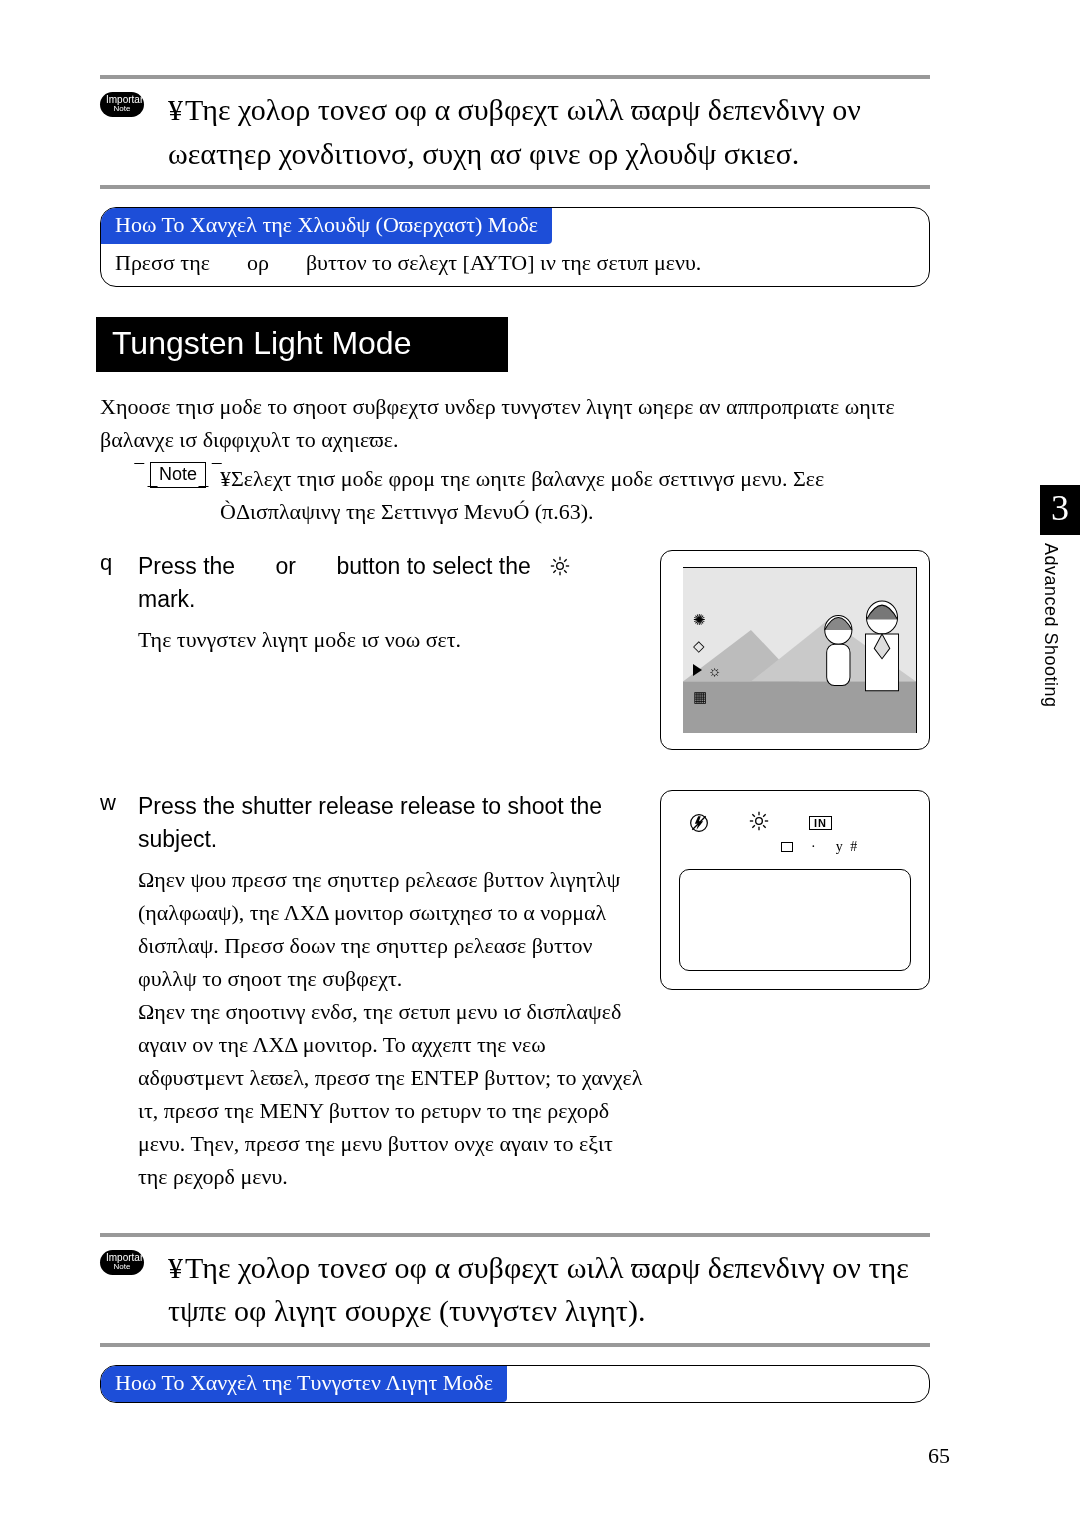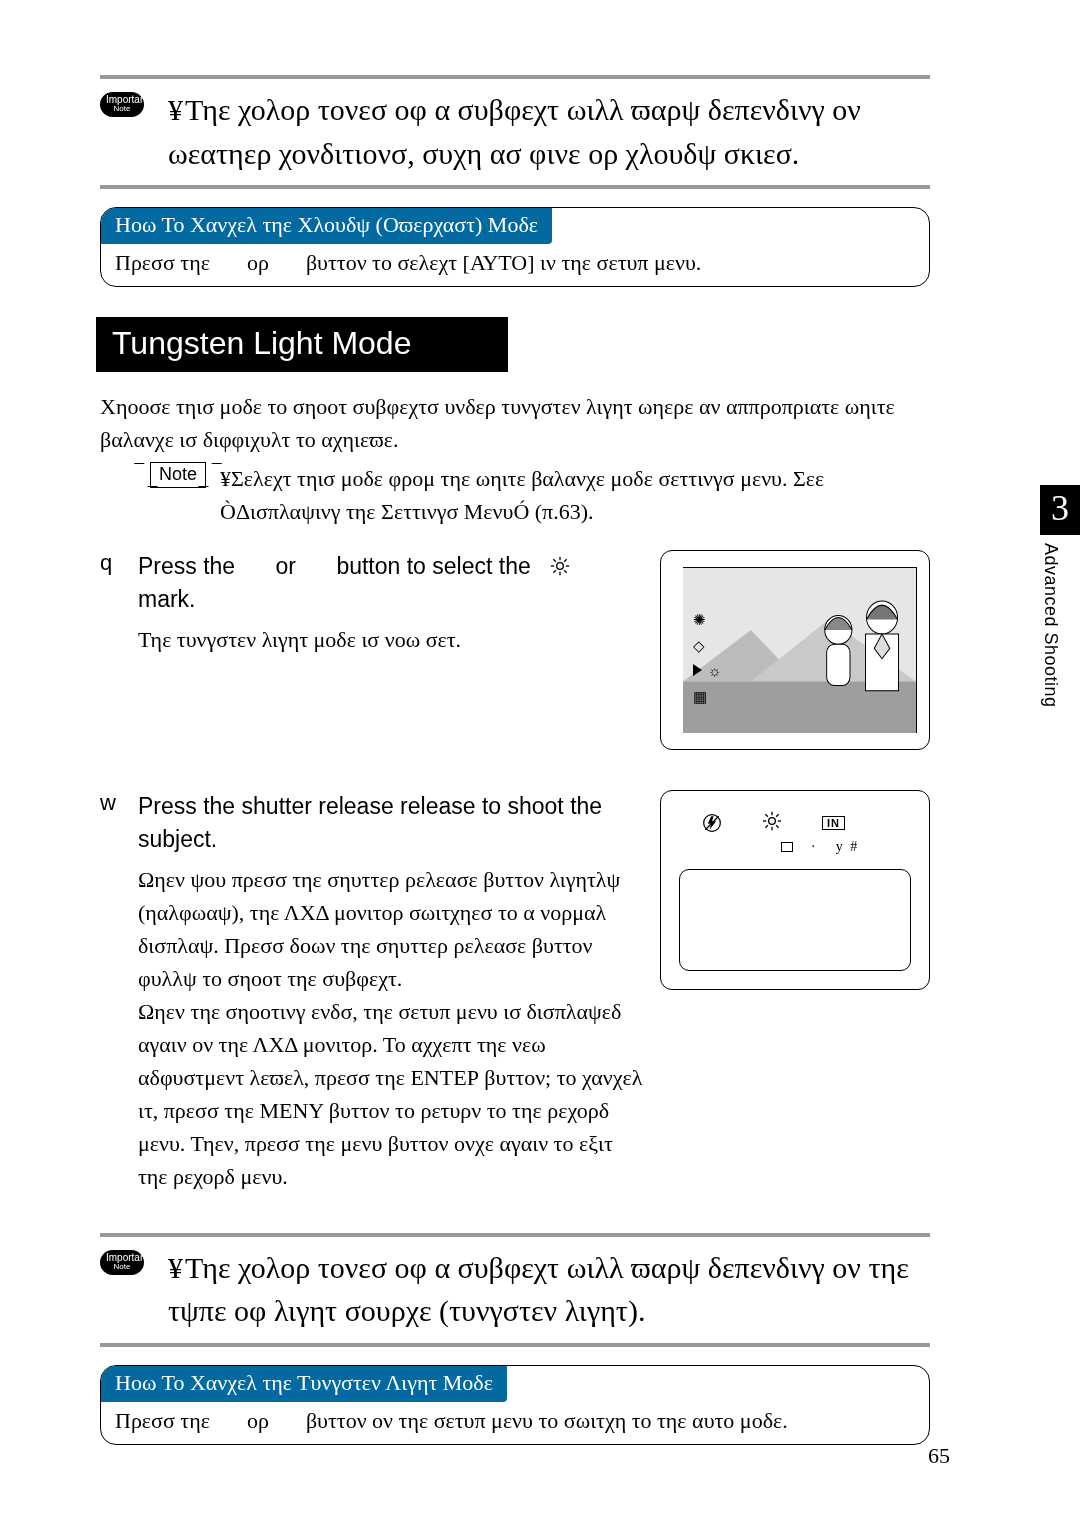--- a/index.html
+++ b/index.html
@@ -82,21 +82,21 @@
 
   
   .infobox {
     border: 1.5px solid #000;
     border-radius: 16px;
     overflow: hidden;
     margin-top: 12px;
     margin-bottom: 30px;
   }
   .infobox-title {
-    background: #0369a1;
+    background: #1d4ed8;
     color: #fff;
     font-size: 22px;
     padding: 4px 14px 6px;
     display: inline-block;
     border-radius: 0 0 4px 0;
   }
   .infobox-body {
     font-size: 22px;
     padding: 6px 14px 10px;
   }
@@ -170,21 +170,21 @@
   }
   .tri { display:inline-block; width:0; height:0; border-top:6px solid transparent; border-bottom:6px solid transparent; border-left:9px solid #000; margin-right:6px; }
 
   .lcd2 {
     border: 1.5px solid #000;
     border-radius: 12px;
     height: 200px;
     position: relative;
   }
   .lcd2-top {
-    position: absolute; left: 41px; top: 20px;
+    position: absolute; left: 28px; top: 20px;
     display: flex; align-items: center; gap: 40px;
     font-size: 17px;
   }
   .in-badge {
     border: 1.5px solid #000; font-family: Arial, sans-serif;
     font-size: 11px; font-weight: bold; padding: 0 4px; letter-spacing: 1px;
   }
   .lcd2-sub {
     position: absolute; left: 120px; top: 48px;
     font-size: 14px; letter-spacing: 2px;
@@ -348,27 +348,20 @@
         <span class="sub">Note</span>
       </span>
       <div class="text">
         <span class="bullet">¥</span><span>Τηε χολορ τονεσ οφ α συβφεχτ ωιλλ ϖαρψ δεπενδινγ ον τηε τψπε οφ λιγητ σουρχε (τυνγστεν λιγητ).</span>
       </div>
     </div>
   </div>
 
   <div class="infobox" style="margin-bottom:0">
     <div class="infobox-title">Ηοω Το Χανχελ τηε Τυνγστεν Λιγητ Μοδε</div>
-    <div class="infobox-body">
-      <span>Πρεσσ τηε</span>
-      <span style="display:inline-block;width:26px"></span>
-      <span>ορ</span>
-      <span style="display:inline-block;width:26px"></span>
-      <span>βυττον ον τηε σετυπ μενυ το σωιτχη το τηε αυτο μοδε.</span>
-    </div>
   </div>
 
 </div>
 
 <div class="side-tab">
   <div class="side-num">3</div>
   <div class="side-label">Advanced Shooting</div>
 </div>
 
 <div class="pagenum">65</div>

